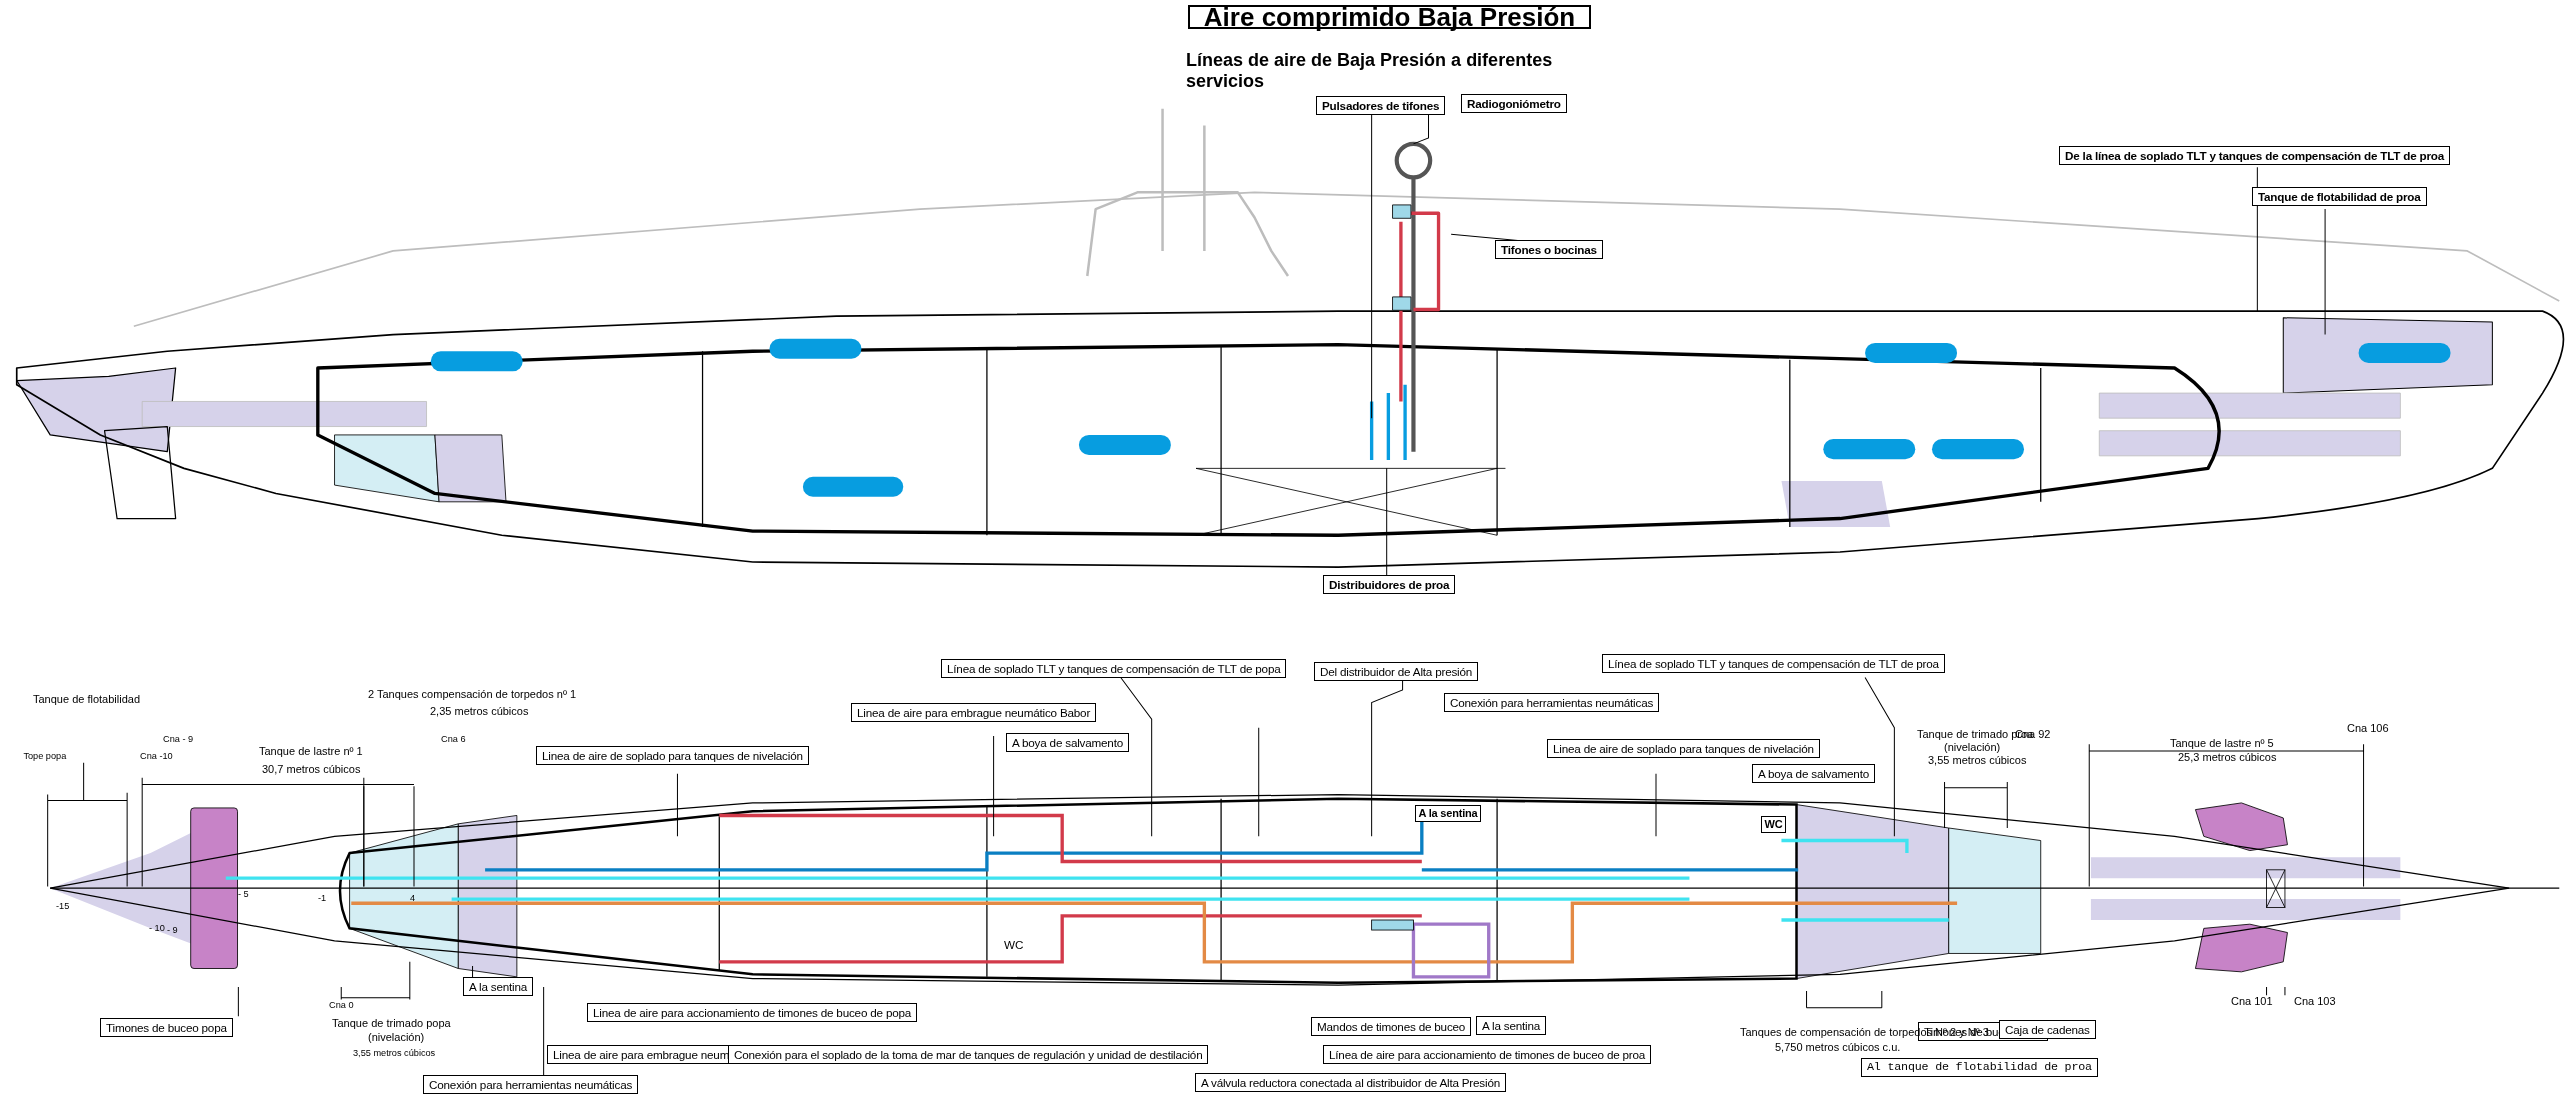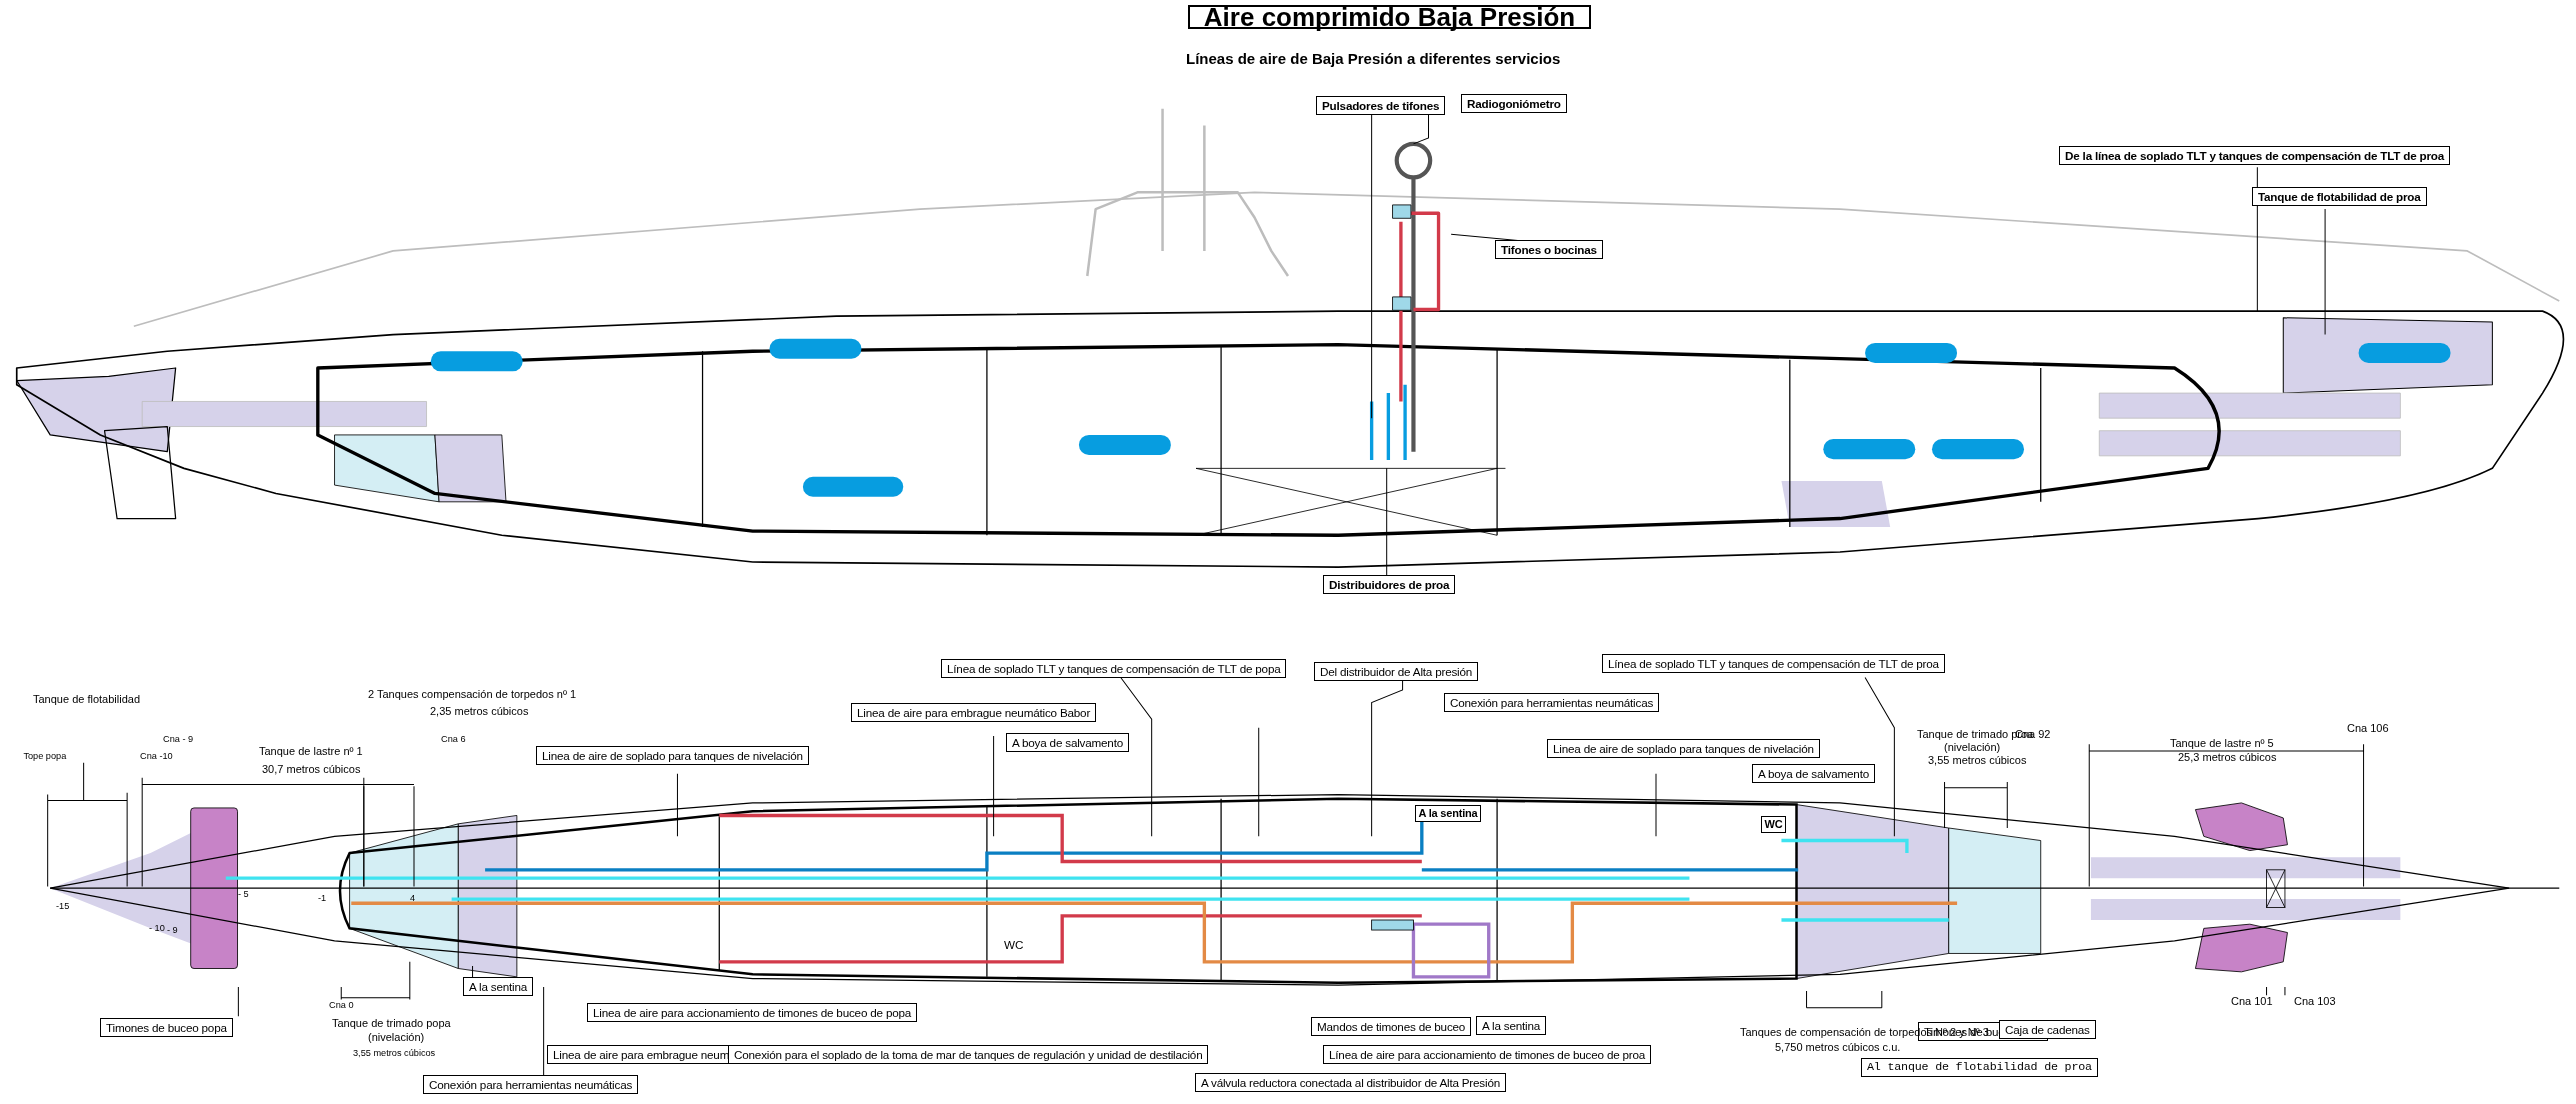--- a/index.html
+++ b/index.html
@@ -1,18 +1,18 @@
 <!DOCTYPE html>
 <html style="font-size:13.4px"><head>
 <meta charset="utf-8">
 <style>
   html,body{margin:0;padding:0;background:#fff;}
   body{width:2576px;height:1104px;position:relative;overflow:hidden;font-family:"Liberation Sans",sans-serif;color:#000;}
   .title-box{position:absolute;left:1188px;top:5px;width:403px;height:24px;border:2.5px solid #000;box-sizing:border-box;display:flex;align-items:center;justify-content:center;font-size:26px;font-weight:bold;}
-  .subtitle{position:absolute;left:1186px;top:50px;width:418px;font-size:15px;font-weight:bold;}
+  .subtitle{position:absolute;left:1186px;top:50px;width:418px;font-size:18px;font-weight:bold;}
   .lbl{position:absolute;background:#fff;border:1.3px solid #000;font-size:11.7px;padding:1.7px 5px;white-space:nowrap;font-family:"Liberation Sans",sans-serif;letter-spacing:-0.2px;line-height:13.4px;}
   .lbl.b{font-weight:bold;}
   .txt{position:absolute;font-size:11px;white-space:nowrap;text-align:center;line-height:13.4px;}
   .txt.sm{font-size:9.2px;}
   svg{position:absolute;left:0;top:0;}
 </style>
 </head>
 <body>
 
 <div class="title-box">Aire comprimido Baja Presión</div>

